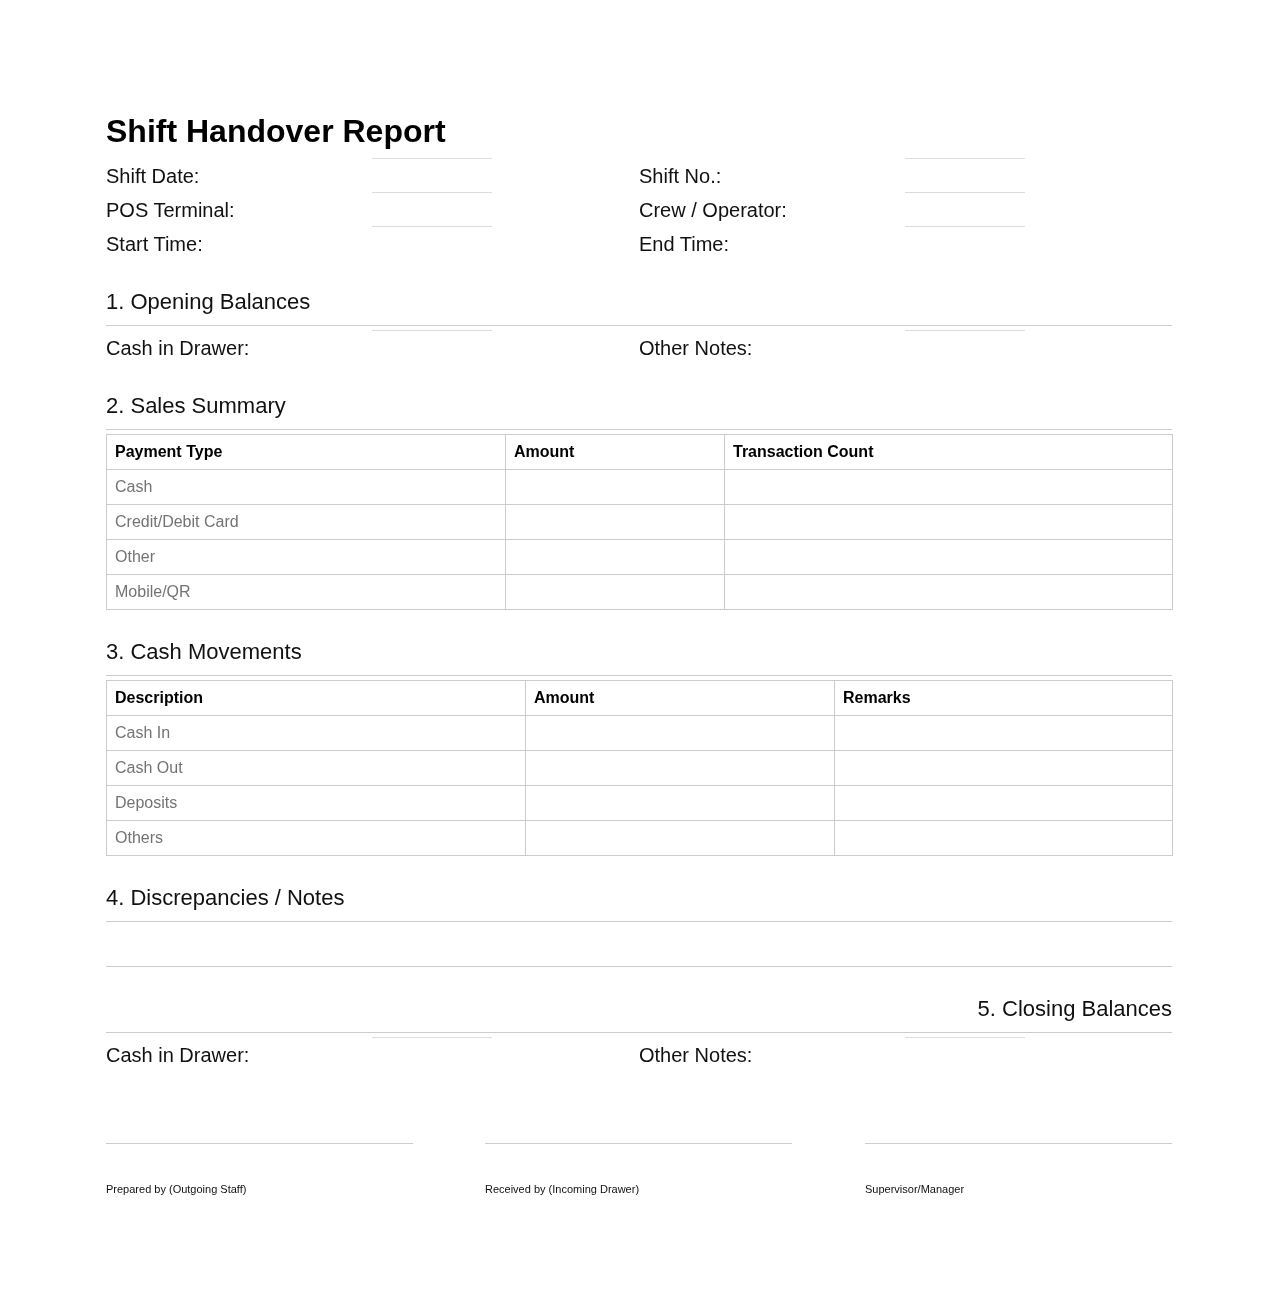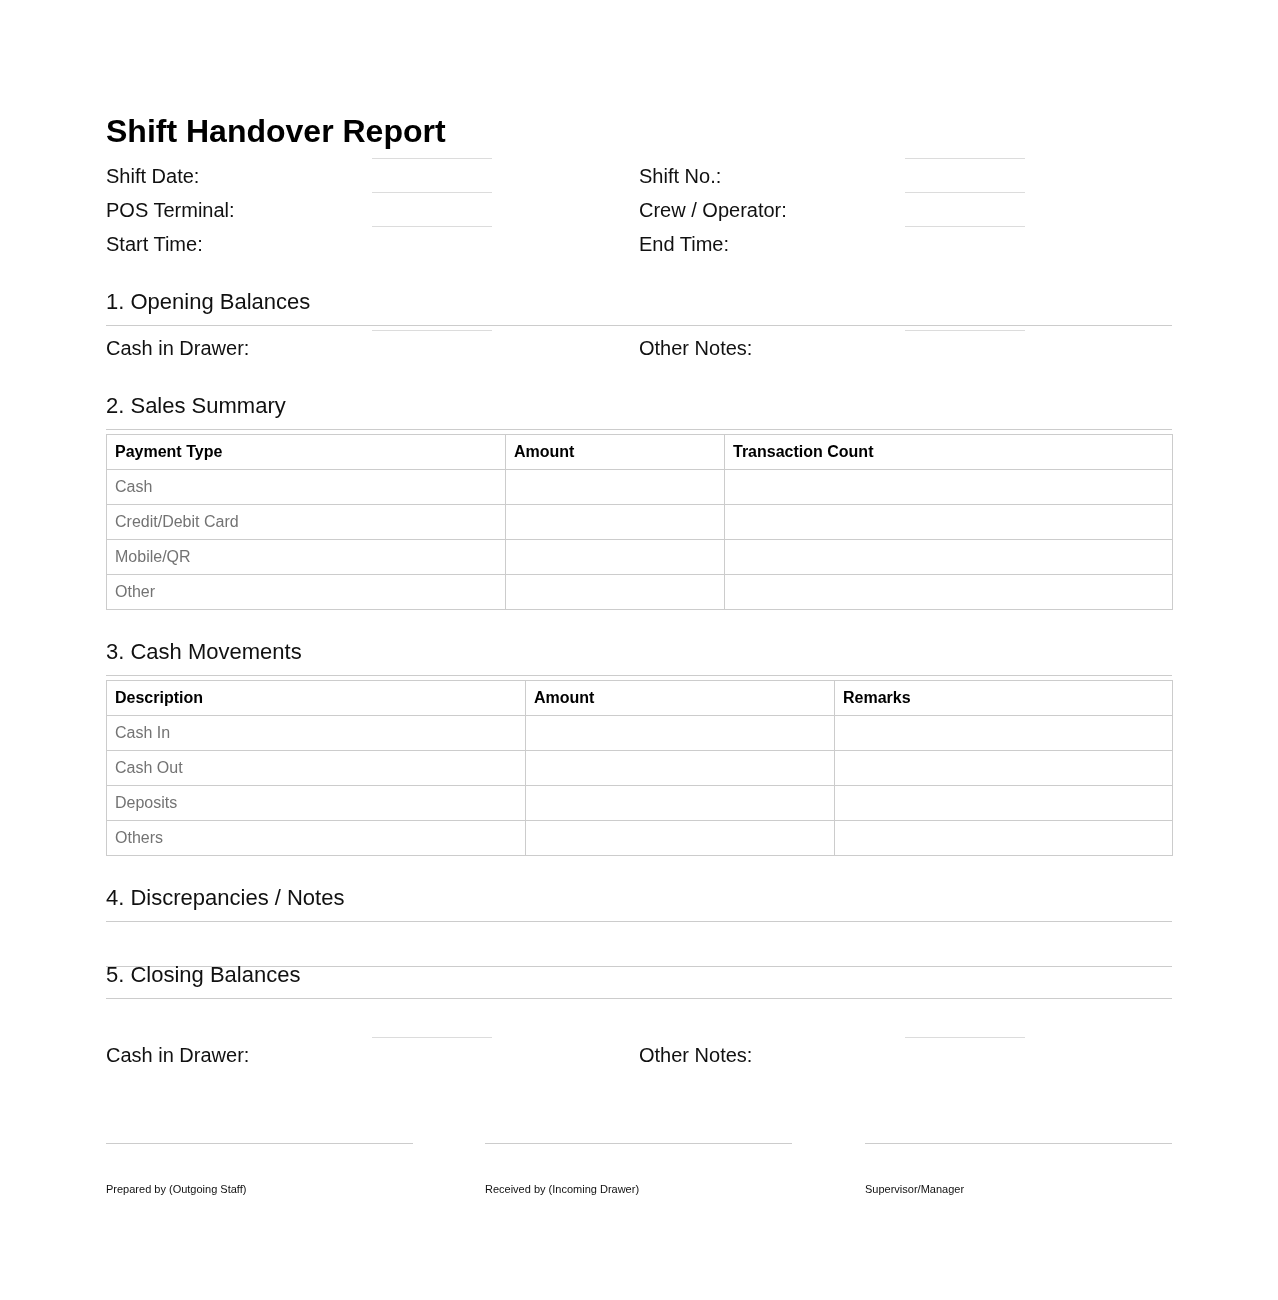--- a/index.html
+++ b/index.html
@@ -104,26 +104,26 @@
         <td>Cash</td>
         <td></td>
         <td></td>
       </tr>
       <tr>
         <td>Credit/Debit Card</td>
         <td></td>
         <td></td>
       </tr>
       <tr>
-        <td>Mobile/QR</td>
+        <td>Other</td>
         <td></td>
         <td></td>
       </tr>
       <tr>
-        <td>Other</td>
+        <td>Mobile/QR</td>
         <td></td>
         <td></td>
       </tr>
     </tbody>
   </table>
 
   <div class="section-title" style="top:641px;">3. Cash Movements</div>
   <table class="grid" style="top:680px;">
     <colgroup>
         <col style="width:419px">
@@ -157,21 +157,21 @@
         <td>Others</td>
         <td></td>
         <td></td>
       </tr>
     </tbody>
   </table>
 
   <div class="section-title" style="top:887px;">4. Discrepancies / Notes</div>
   <div class="notes-line" style="top:966px;"></div>
 
-  <div class="section-title" style="top:964px;">5. Closing Balances</div>
+  <div class="section-title" style="top:998px;text-align:right;">5. Closing Balances</div>
   <div class="field-row" style="top:1045px; left:0;">
     <span class="field-label">Cash in Drawer:</span>
     <div class="field-line"></div>
   </div>
   <div class="field-row" style="top:1045px; left:533px;">
     <span class="field-label">Other Notes:</span>
     <div class="field-line"></div>
   </div>
 
   <div class="sig" style="top:1143px; left:0;">

